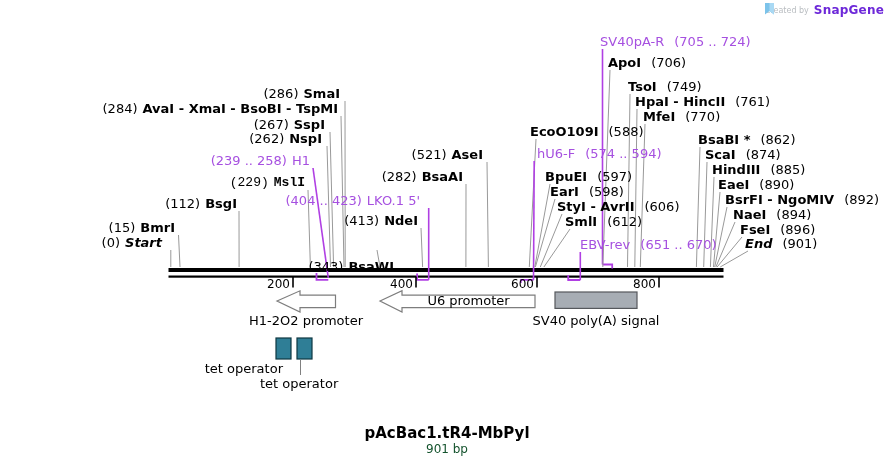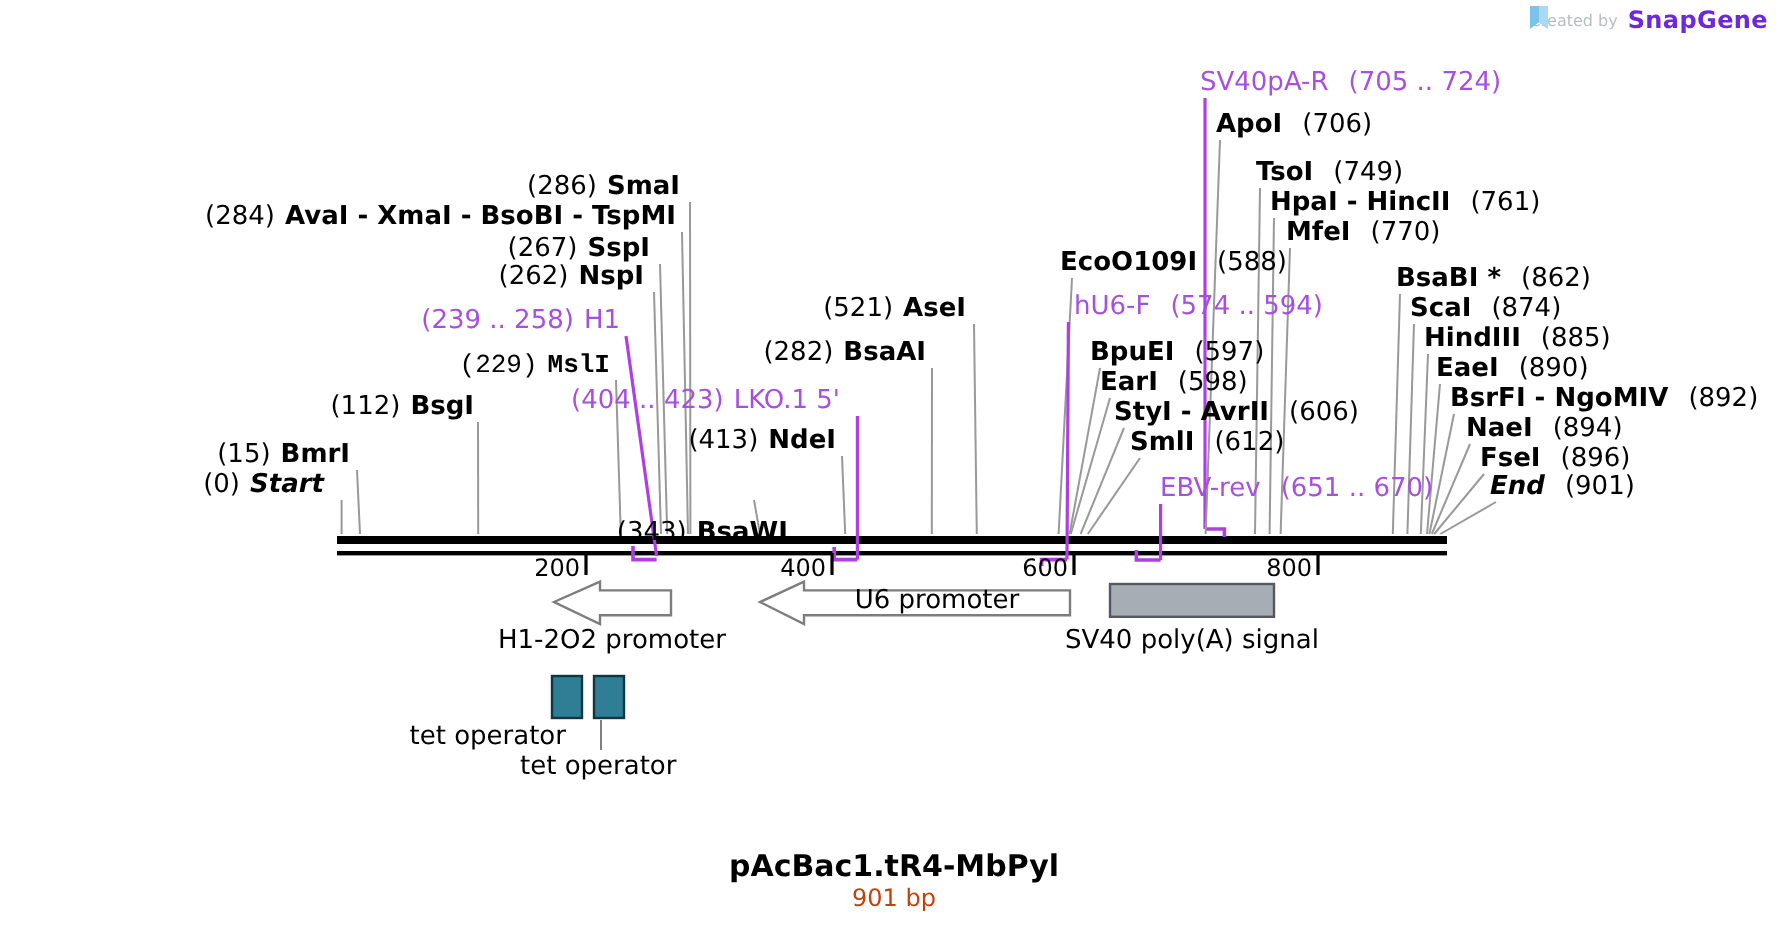--- a/index.html
+++ b/index.html
@@ -14,21 +14,21 @@
   .site.name-first .name{margin-right:10px;}
   .site.primer{color:#a650e0;}
   .site.primer .name{font-weight:normal;}
   .site.terminus .name{font-style:italic;}
   .tick-label{position:absolute;font-size:12px;line-height:13px;color:#000;white-space:nowrap;}
   .feature-label{position:absolute;font-size:13px;line-height:15px;color:#000;white-space:nowrap;}
   .centered{text-align:center;}
   .right-aligned{text-align:right;}
   #title-block{position:absolute;left:0;top:424px;width:894px;text-align:center;}
   #map-title{font-size:15px;font-weight:bold;line-height:18px;color:#000;}
-  #map-length{font-size:12px;line-height:15px;color:#c2410c;}
+  #map-length{font-size:12px;line-height:15px;color:#14532d;}
   #credit{position:absolute;top:3px;right:10px;display:flex;align-items:center;gap:5px;}
   #credit .created-by{font-size:8px;color:#b9bdc1;}
   #credit .brand{font-size:12px;font-weight:600;color:#6d28d9;letter-spacing:.2px;}
 </style>
 </head>
 <body>
 
 <div id="stage">
 
   <svg width="894" height="466" viewBox="0 0 894 466">

